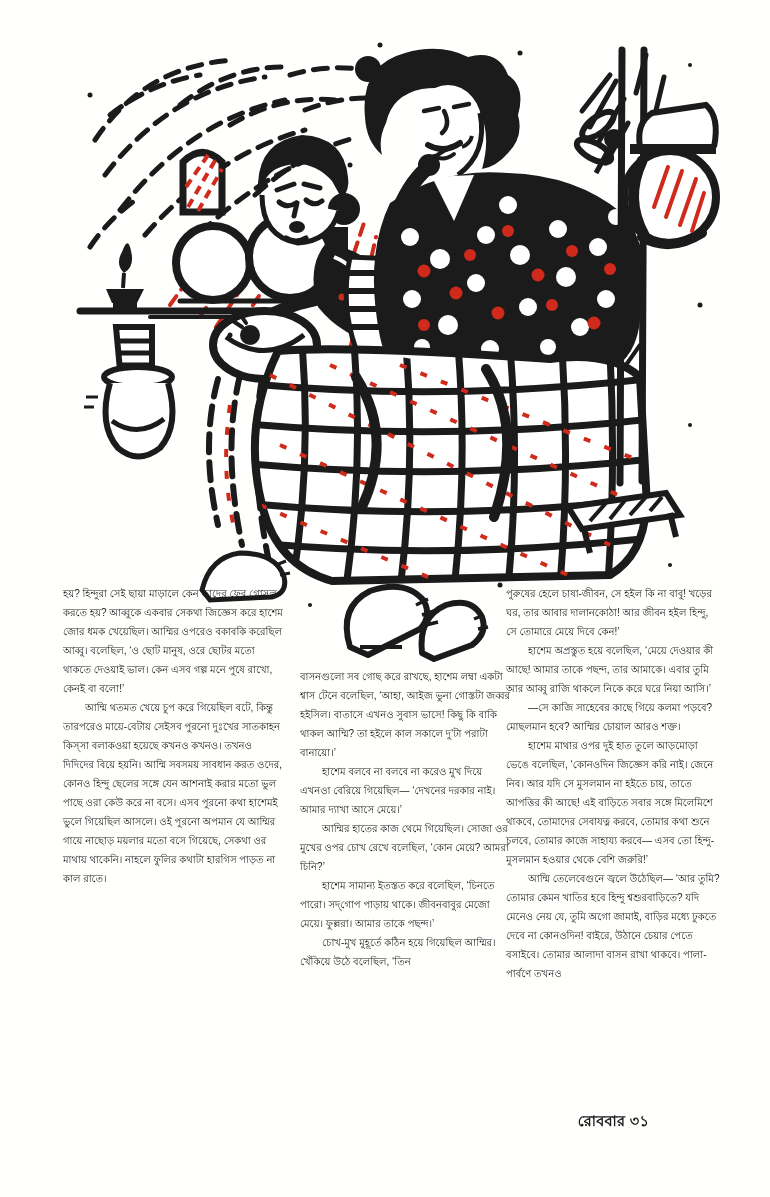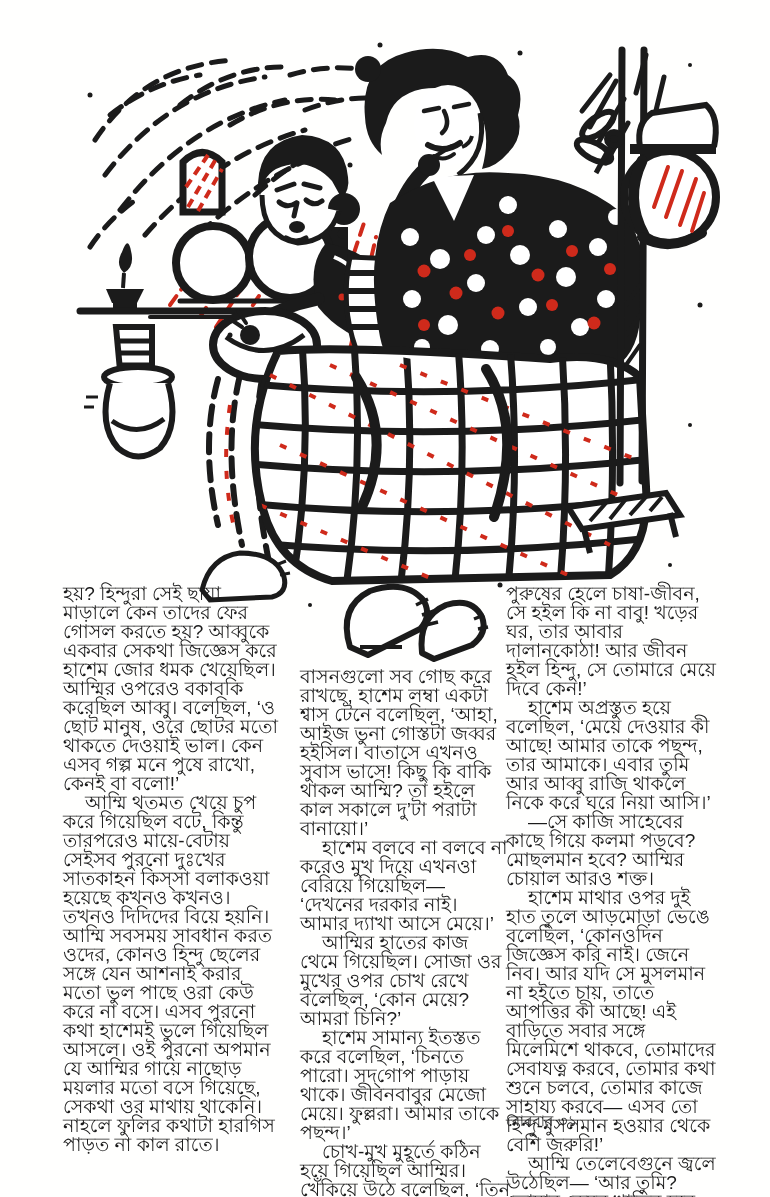--- a/index.html
+++ b/index.html
@@ -3,29 +3,29 @@
 <meta charset="utf-8">
 <style>
   html,body{margin:0;padding:0;background:#e8e8e8;}
   .page{
     position:relative;width:770px;height:1197px;margin:0 auto;
     background:#fffffe;overflow:hidden;
     font-family:"Liberation Sans","DejaVu Sans",sans-serif;
     color:#1b1b1b;
   }
   .illo{position:absolute;left:50px;top:5px;width:680px;height:660px;}
-  .col{position:absolute;font-size:19px;line-height:19px;text-align:left;}
+  .col{position:absolute;font-size:10px;line-height:19px;text-align:left;}
   .col p{margin:0;}
   .col p.indent{text-indent:22px;}
   #col1{left:63px;top:584px;width:220px;}
   #col2{left:300px;top:667px;width:211px;}
   #col3{left:506px;top:584px;width:215px;}
   .footer{
     position:absolute;left:506px;top:1110px;width:215px;
-    text-align:left;font-size:14.5px;font-weight:normal;letter-spacing:.3px;
+    text-align:center;font-size:14.5px;font-weight:bold;letter-spacing:.3px;
   }
 </style>
 </head>
 <body>
 
 <div class="page">
 
   <svg class="illo" viewBox="0 0 680 660" aria-hidden="true">
 
     <g stroke="#1b1b1b" stroke-width="5" fill="none" stroke-linecap="round" stroke-dasharray="14 10">

